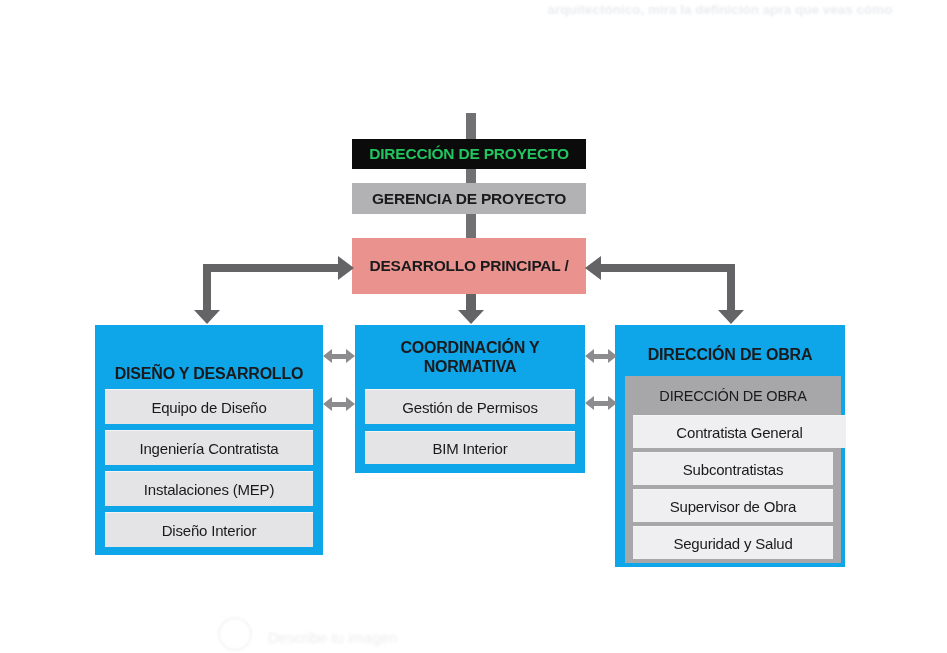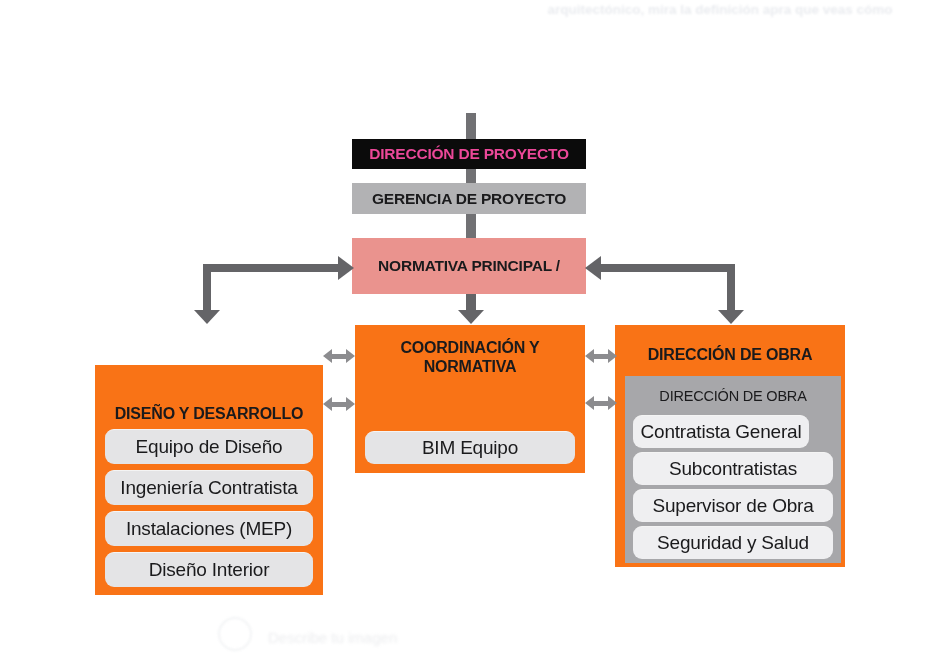--- a/index.html
+++ b/index.html
@@ -19,47 +19,47 @@
   .ghost-circle{
     left:218px;top:617px;width:34px;height:34px;border-radius:50%;
     border:2px solid #eef0f2;opacity:.7;filter:blur(1px);
   }
   
   .chainbox{
     left:352px;width:234px;display:flex;align-items:center;justify-content:center;
     text-align:center;font-weight:700;letter-spacing:-0.2px;
   }
   .box-cliente{top:72px;height:41px;background:#ea938e;font-size:16px;}
-  .box-dirproy{top:139px;height:30px;background:#0b0b0b;color:#ec4899;font-size:15.5px;}
+  .box-dirproy{top:139px;height:30px;background:#0b0b0b;color:#22c55e;font-size:15.5px;}
   .box-gerencia{top:183px;height:31px;background:#b2b2b4;font-size:15.5px;text-align:right;}
   .box-arquitecto{top:238px;height:56px;background:#ea938e;font-size:15.5px;line-height:20px;flex-direction:column;}
   
   .vconn{left:466px;width:10px;background:#717174;}
   .vc1{top:113px;height:27px;}
   .vc2{top:169px;height:15px;}
   .vc3{top:214px;height:25px;}
   
   .shaft{background:#646467;}
   .head{width:0;height:0;}
   .head-down{border-left:13px solid transparent;border-right:13px solid transparent;border-top:14px solid #646467;}
   .head-right{border-top:12px solid transparent;border-bottom:12px solid transparent;border-left:16px solid #646467;}
   .head-left{border-top:12px solid transparent;border-bottom:12px solid transparent;border-right:16px solid #646467;}
   
   .sm-shaft{background:#8c8c8f;height:5px;}
   .sm-left{border-top:7px solid transparent;border-bottom:7px solid transparent;border-right:9px solid #8c8c8f;}
   .sm-right{border-top:7px solid transparent;border-bottom:7px solid transparent;border-left:9px solid #8c8c8f;}
   
-  .column{background:#f97316;}
+  .column{background:#0ea5e9;}
   .col-title{
     position:absolute;left:0;right:0;text-align:center;font-weight:700;font-size:16px;
     letter-spacing:-0.2px;line-height:19px;
   }
   .item{
     position:absolute;display:flex;align-items:center;justify-content:center;
-    font-size:19px;letter-spacing:-0.2px;background:#e4e4e6;border-top:1px solid #f4f4f4;border-radius:9px;
+    font-size:15px;letter-spacing:-0.2px;background:#e4e4e6;border-top:1px solid #f4f4f4;
   }
   .subgroup{background:#a7a7aa;}
   .sub-title{position:absolute;left:0;right:0;text-align:center;font-weight:400;font-size:14.5px;letter-spacing:-0.2px;}
   .item-light{background:#efeff1;}
 </style>
 </head>
 <body>
 
 <div class="canvas">
 
@@ -70,64 +70,67 @@
   <div class="abs vconn vc1"></div>
   <div class="abs chainbox box-dirproy">
     <span>DIRECCIÓN DE PROYECTO</span>
   </div>
   <div class="abs vconn vc2"></div>
   <div class="abs chainbox box-gerencia">
     <span>GERENCIA DE PROYECTO</span>
   </div>
   <div class="abs vconn vc3"></div>
   <div class="abs chainbox box-arquitecto">
-    <span>NORMATIVA PRINCIPAL /</span>
+    <span>DESARROLLO PRINCIPAL /</span>
   </div>
 
   <div class="abs shaft" style="left:466px;top:294px;width:10px;height:16px;"></div>
   <div class="abs head head-down" style="left:458px;top:310px;"></div>
 
   <div class="abs shaft" style="left:203px;top:264px;width:136px;height:8px;"></div>
   <div class="abs head head-right" style="left:338px;top:256px;"></div>
   <div class="abs shaft" style="left:203px;top:264px;width:8px;height:46px;"></div>
   <div class="abs head head-down" style="left:194px;top:310px;"></div>
 
   <div class="abs shaft" style="left:600px;top:264px;width:135px;height:8px;"></div>
   <div class="abs head head-left" style="left:585px;top:256px;"></div>
   <div class="abs shaft" style="left:727px;top:264px;width:8px;height:46px;"></div>
   <div class="abs head head-down" style="left:718px;top:310px;"></div>
 
-  <div class="abs column" style="left:95px;top:325px;width:228px;height:230px;margin-top:40px;">
+  <div class="abs column" style="left:95px;top:325px;width:228px;height:230px;">
     <div class="col-title" style="top:39px;">DISEÑO Y DESARROLLO</div>
     <div class="item" style="left:10px;top:64px;width:208px;height:34px;">
         <span>Equipo de Diseño</span>
       </div>
     <div class="item" style="left:10px;top:105px;width:208px;height:34px;">
         <span>Ingeniería Contratista</span>
       </div>
     <div class="item" style="left:10px;top:146px;width:208px;height:34px;">
         <span>Instalaciones (MEP)</span>
       </div>
     <div class="item" style="left:10px;top:187px;width:208px;height:34px;">
         <span>Diseño Interior</span>
       </div>
   </div>
 
   <div class="abs column" style="left:355px;top:325px;width:230px;height:148px;">
     <div class="col-title" style="top:13px;padding:0 30px;">COORDINACIÓN Y NORMATIVA</div>
+    <div class="item" style="left:10px;top:64px;width:210px;height:34px;">
+        <span>Gestión de Permisos</span>
+      </div>
     <div class="item" style="left:10px;top:106px;width:210px;height:32px;">
-        <span>BIM Equipo</span>
+        <span>BIM Interior</span>
       </div>
   </div>
 
   <div class="abs column" style="left:615px;top:325px;width:230px;height:242px;">
     <div class="col-title" style="top:20px;">DIRECCIÓN DE OBRA</div>
     <div class="subgroup" style="position:absolute;left:10px;top:51px;width:216px;height:187px;">
       <div class="sub-title" style="top:12px;">DIRECCIÓN DE OBRA</div>
-      <div class="item item-light" style="left:8px;top:39px;width:176px;height:32px;align-items:center;">
+      <div class="item item-light" style="left:8px;top:39px;width:213px;height:32px;align-items:center;">
           <span>Contratista General</span>
         </div>
       <div class="item item-light" style="left:8px;top:113px;width:200px;height:32px;">
           <span>Supervisor de Obra</span>
         </div>
       <div class="item item-light" style="left:8px;top:76px;width:200px;height:32px;">
           <span>Subcontratistas</span>
         </div>
       <div class="item item-light" style="left:8px;top:150px;width:200px;height:32px;">
           <span>Seguridad y Salud</span>

